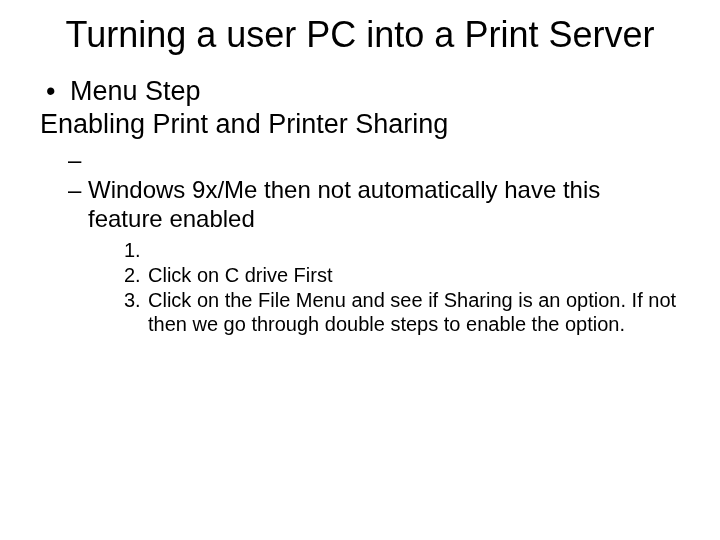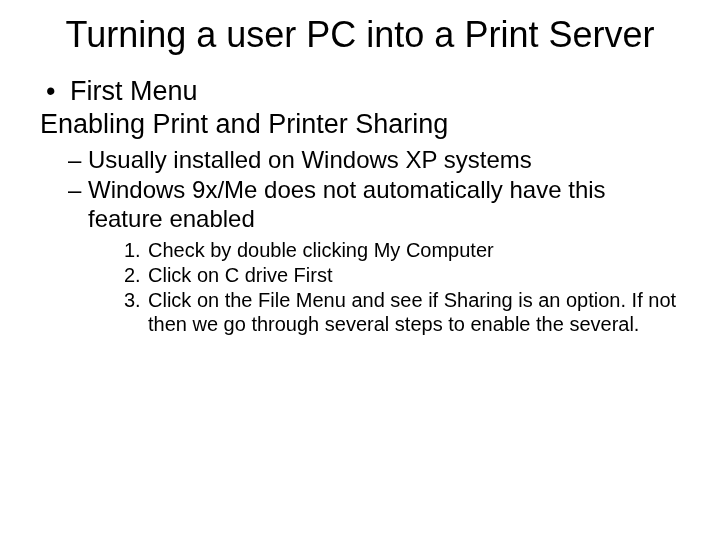--- a/index.html
+++ b/index.html
@@ -75,47 +75,45 @@
 <body>
 
 <div class="slide">
 
   <h1 class="title">Turning a user PC into a Print Server</h1>
 
   <div class="body">
 
     <div class="bullet-row">
       <span class="bullet-dot">•</span>
-      <span>First Menu</span>
+      <span>Menu Step</span>
     </div>
 
     <div>Enabling Print and Printer Sharing</div>
 
     <div class="sub-list">
       <div class="sub-row">
         <span class="sub-dash">–</span>
-        <span>Usually installed on Windows XP systems</span>
       </div>
       <div class="sub-row">
         <span class="sub-dash">–</span>
-        <span>Windows 9x/Me does not automatically have this feature enabled</span>
+        <span>Windows 9x/Me then not automatically have this feature enabled</span>
       </div>
 
       <div class="num-list">
         <div class="num-row">
           <span class="num-mark">1.</span>
-          <span>Check by double clicking My Computer</span>
         </div>
         <div class="num-row">
           <span class="num-mark">2.</span>
           <span>Click on C drive First</span>
         </div>
         <div class="num-row">
           <span class="num-mark">3.</span>
-          <span>Click on the File Menu and see if Sharing is an option.  If not then we go through several steps to enable the several.</span>
+          <span>Click on the File Menu and see if Sharing is an option.  If not then we go through double steps to enable the option.</span>
         </div>
       </div>
 
     </div>
 
   </div>
 
 </div>
 
 </body></html>

